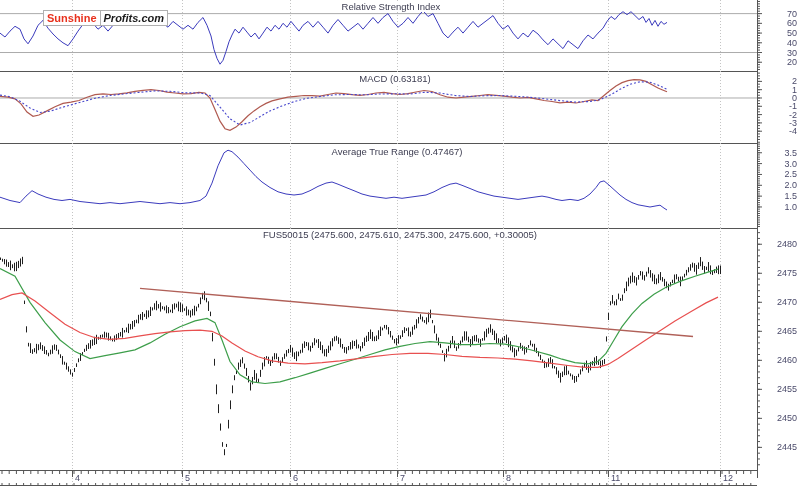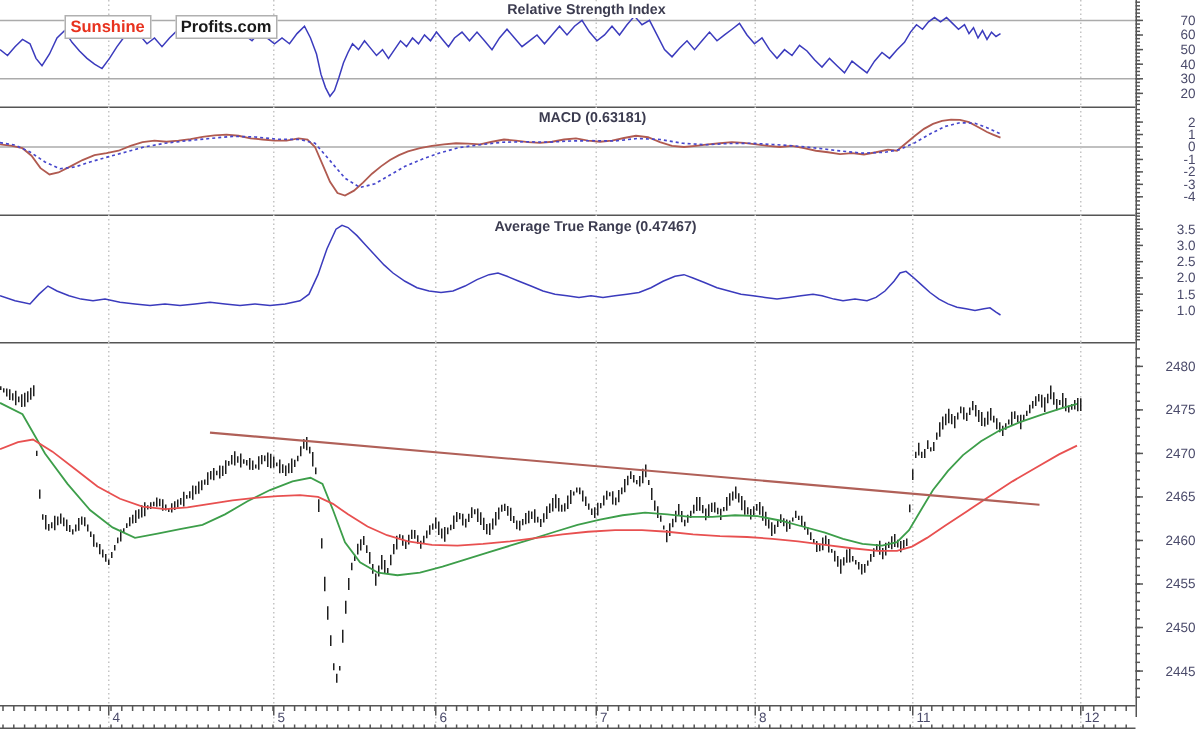--- a/index.html
+++ b/index.html
@@ -1,24 +1,24 @@
 <!DOCTYPE html>
 <html><head>
 <meta charset="utf-8">
 <style>
   html,body{margin:0;padding:0;background:#fff;}
   .stage{position:relative;width:800px;height:486px;background:#ffffff;
          font-family:"Liberation Sans",sans-serif;overflow:hidden;}
   #plot-svg{position:absolute;left:0;top:0;}
   #plot-svg text{font-family:"Liberation Sans",sans-serif;}
   .ptitle{position:absolute;transform:translateX(-50%);background:#ffffff;
-          padding:0 3px;font-size:9.5px;color:#3c3c50;white-space:nowrap;line-height:11px;font-weight:bold;}
-  .logo{position:absolute;left:43px;top:10px;display:flex;font-size:11px;font-weight:bold;line-height:12px;gap:17px;}
+          padding:0 3px;font-size:9.5px;color:#3c3c50;white-space:nowrap;line-height:11px;}
+  .logo{position:absolute;left:43px;top:10px;display:flex;font-size:11px;font-weight:bold;line-height:12px;}
   .logo span{background:#ffffff;border:1px solid #b0b0b0;padding:1px 3px;}
-  .logo .logo-b{margin-left:-1px;}
+  .logo .logo-b{margin-left:-1px;font-style:italic;}
   .logo .logo-a{color:#e8321e;}
   .logo .logo-b{color:#1a1a1a;}
 </style>
 </head>
 <body>
 
 <div class="stage">
   <svg id="plot-svg" width="800" height="486">
       <g>
         <line x1="0" y1="13.616438356164384" x2="757" y2="13.616438356164384" stroke="#ababab" stroke-width="1"></line>
@@ -869,18 +869,19 @@
         <line x1="729.2000000000008" y1="483" x2="729.2000000000008" y2="486" stroke="#555555" stroke-width="1"></line>
         <line x1="736.4000000000009" y1="483" x2="736.4000000000009" y2="486" stroke="#555555" stroke-width="1"></line>
         <line x1="743.6000000000009" y1="483" x2="743.6000000000009" y2="486" stroke="#555555" stroke-width="1"></line>
         <line x1="750.800000000001" y1="483" x2="750.800000000001" y2="486" stroke="#555555" stroke-width="1"></line>
       </g>
     </svg>
 
   <div class="ptitle" style="left:391px;top:1px">Relative Strength Index</div>
   <div class="ptitle" style="left:395px;top:73px">MACD (0.63181)</div>
   <div class="ptitle" style="left:397px;top:146px">Average True Range (0.47467)</div>
+  <div class="ptitle" style="left:400px;top:229px">FUS50015 (2475.600, 2475.610, 2475.300, 2475.600, +0.30005)</div>
 
   <div class="logo">
     <span class="logo-a">Sunshine</span>
       <span class="logo-b">Profits.com</span>
   </div>
 </div>
 
 </body></html>

